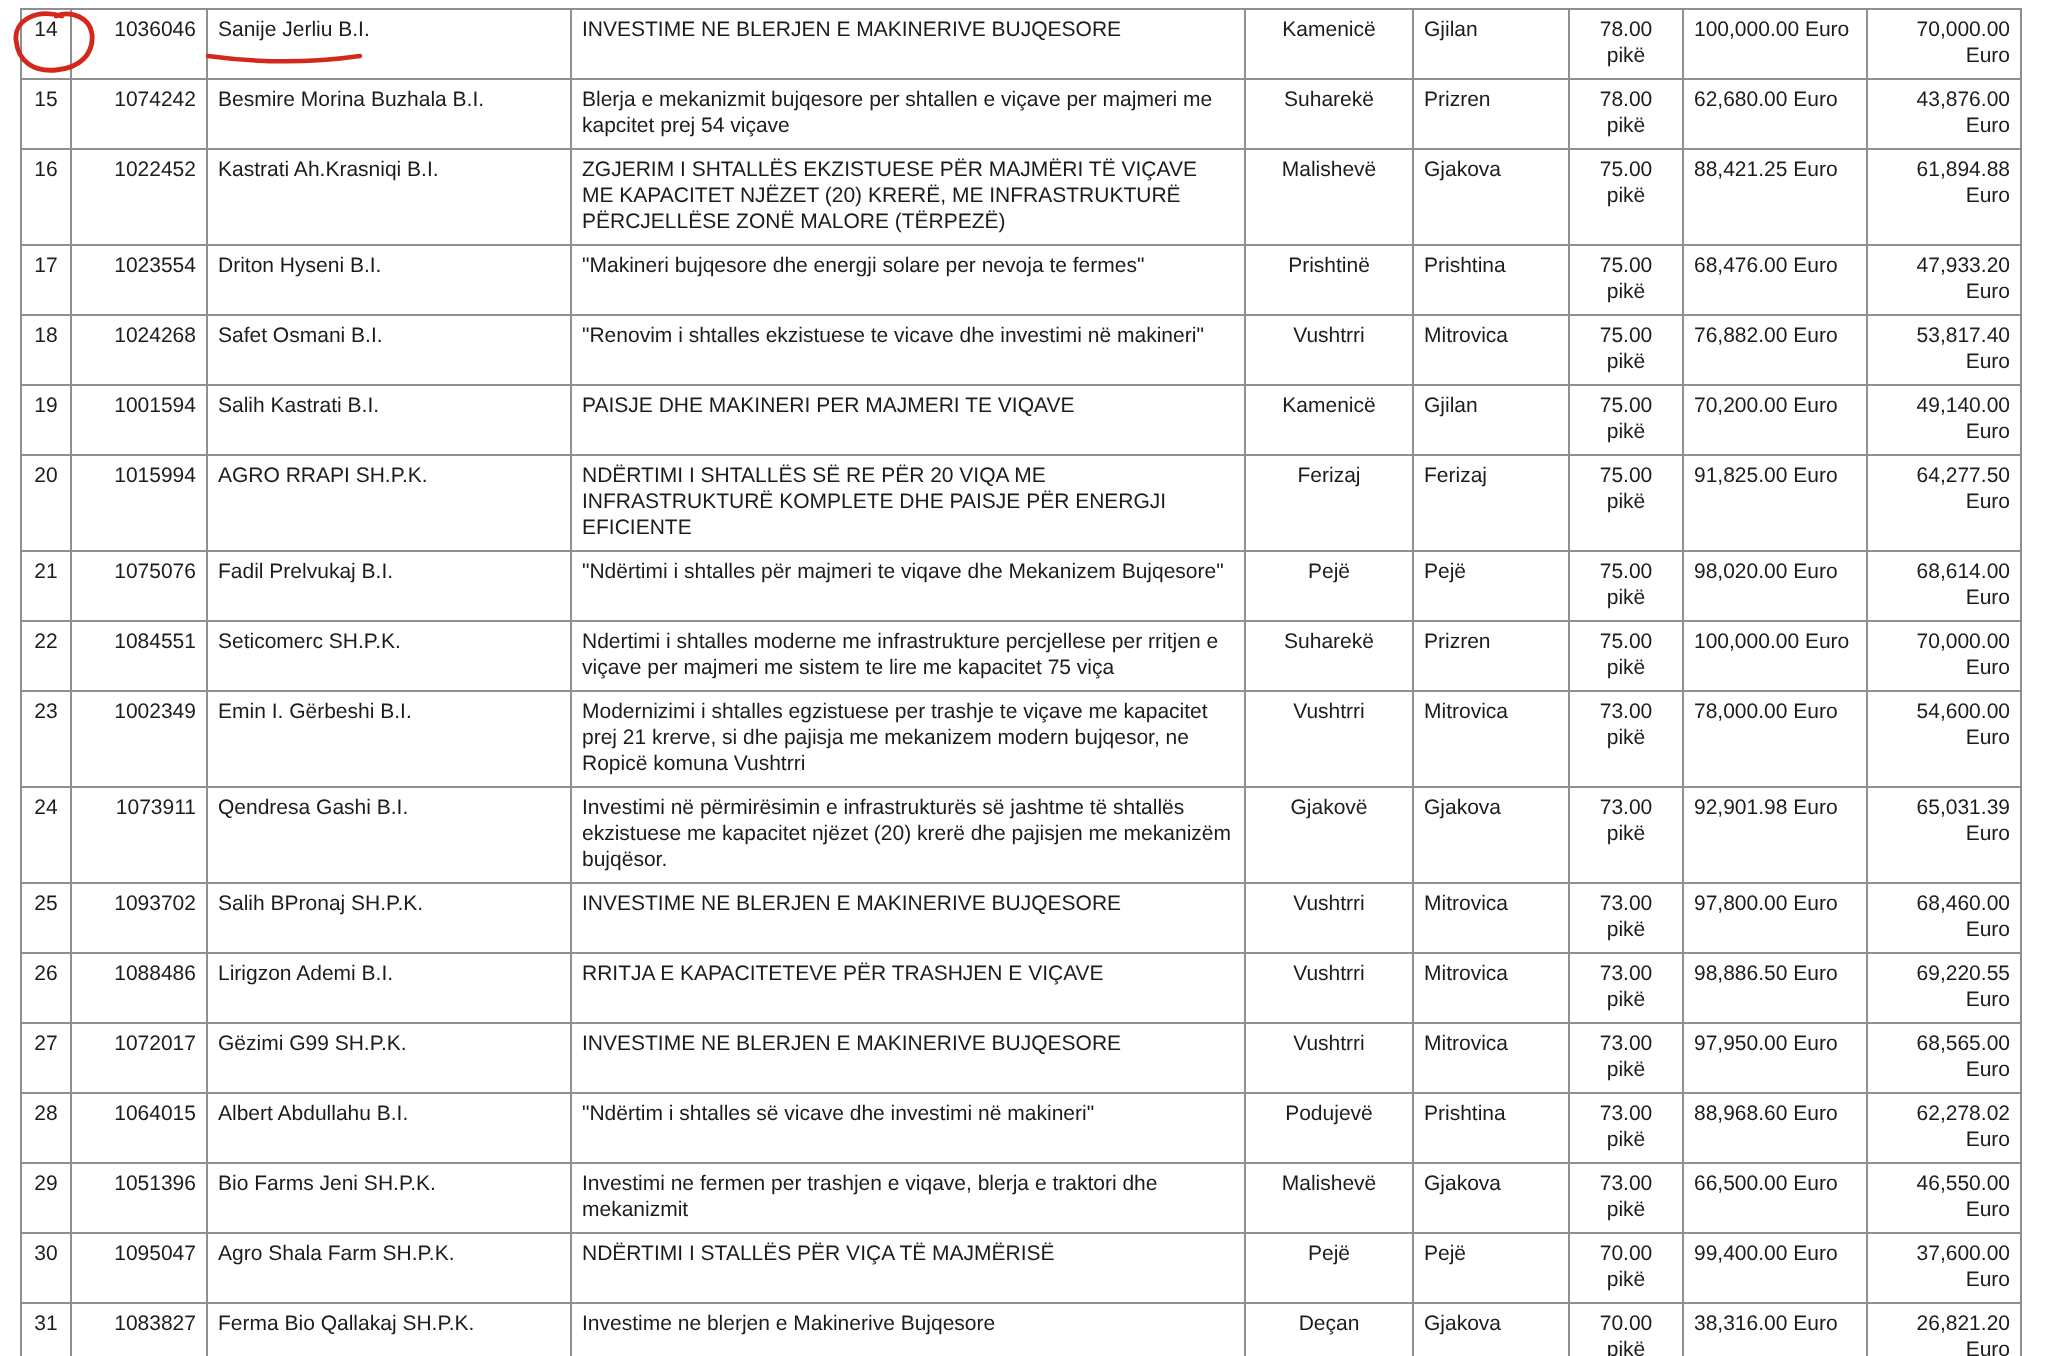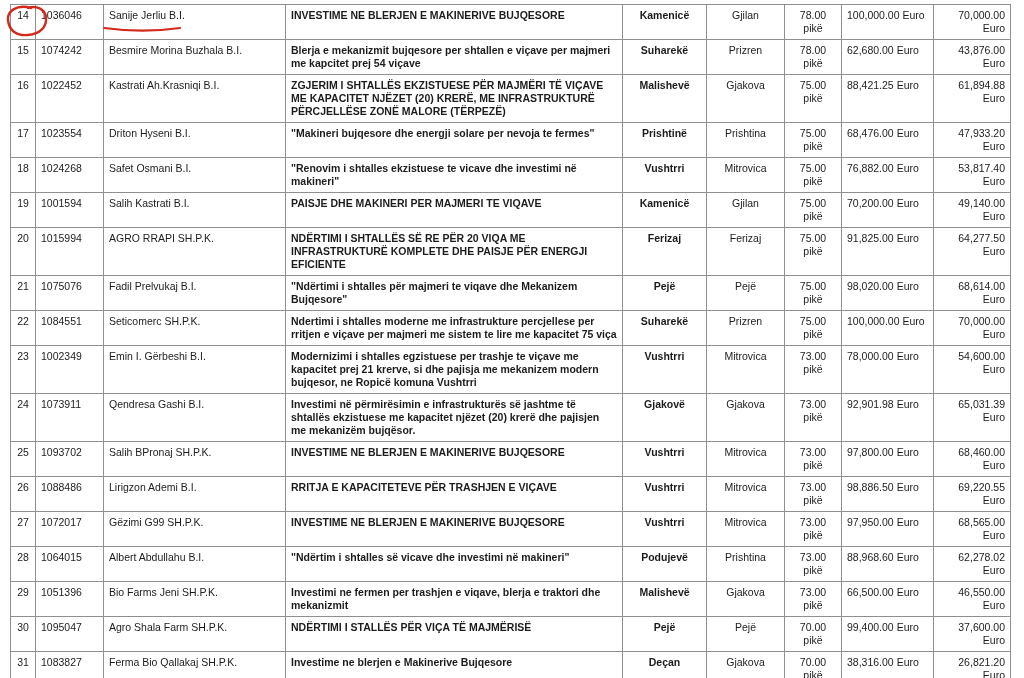--- a/index.html
+++ b/index.html
@@ -28,25 +28,25 @@
     border: 1px solid #8f8f8f;
     font-size: 10.5px;
     line-height: 13px;
     color: #1c1c1c;
     padding: 4px 5px 4px 5px;
     vertical-align: top;
     overflow: hidden;
     word-wrap: break-word;
   }
   td.c-no          { text-align: center; padding-left: 2px; padding-right: 2px; margin-top: 24px; }
-  td.c-id          { text-align: left;  padding-left: 8px; }
+  td.c-id          { text-align: right;  padding-left: 8px; }
   td.c-applicant   { text-align: left;  padding-left: 5px; }
-  td.c-description { text-align: left;  padding-left: 5px; font-weight: bold; }
-  td.c-municipality{ text-align: center; font-weight: bold; }
-  td.c-region      { text-align: center; }
+  td.c-description { text-align: left;  padding-left: 5px; }
+  td.c-municipality{ text-align: center; }
+  td.c-region      { }
   td.c-points      { text-align: center; padding-left: 2px; padding-right: 2px; }
   td.c-requested   { padding-right: 8px; }
   td.c-approved    { text-align: right; padding-right: 6px; margin-top: 39px; }
   svg.annotations {
     position: absolute;
     top: 0;
     left: 0;
     pointer-events: none;
   }
 </style>

